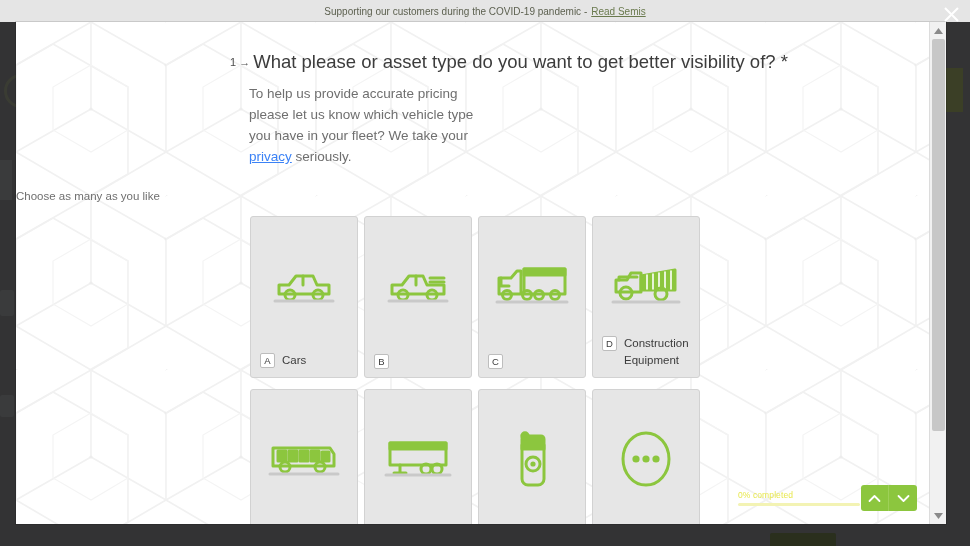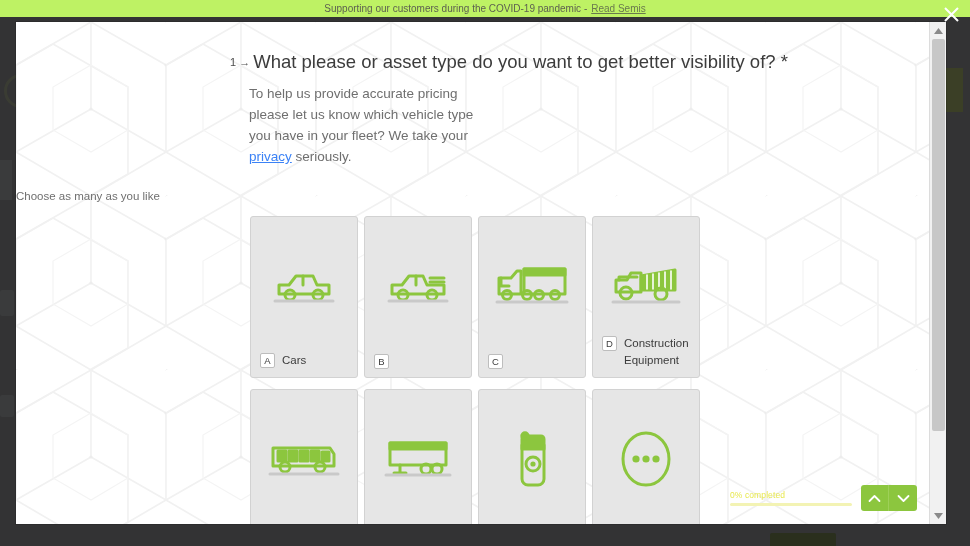--- a/index.html
+++ b/index.html
@@ -16,22 +16,22 @@
     position: relative;
     width: 970px;
     height: 546px;
     background: #333334;
   }
 
   #covid-banner {
     position: absolute;
     top: 0; left: 0;
     width: 970px;
-    height: 17px;
-    background: #bef264;
+    height: 22px;
+    background: #e5e5e5;
     display: flex;
     align-items: center;
     justify-content: center;
     overflow: hidden;
   }
   #covid-banner .banner-text {
     font-size: 10px;
     color: #5d6150;
     white-space: nowrap;
   }
@@ -233,21 +233,21 @@
   
   #modal-footer {
     position: absolute;
     left: 0; bottom: 0;
     width: 913px;
     height: 52px;
     display: flex;
     align-items: center;
     justify-content: flex-end;
     padding-right: 12px;
-    gap: 9px;
+    gap: 1px;
   }
   #progress-wrap {
     width: 122px;
   }
   #progress-label {
     font-size: 8.5px;
     color: #e8e84f;
     margin-bottom: 3px;
     letter-spacing: .1px;
   }

